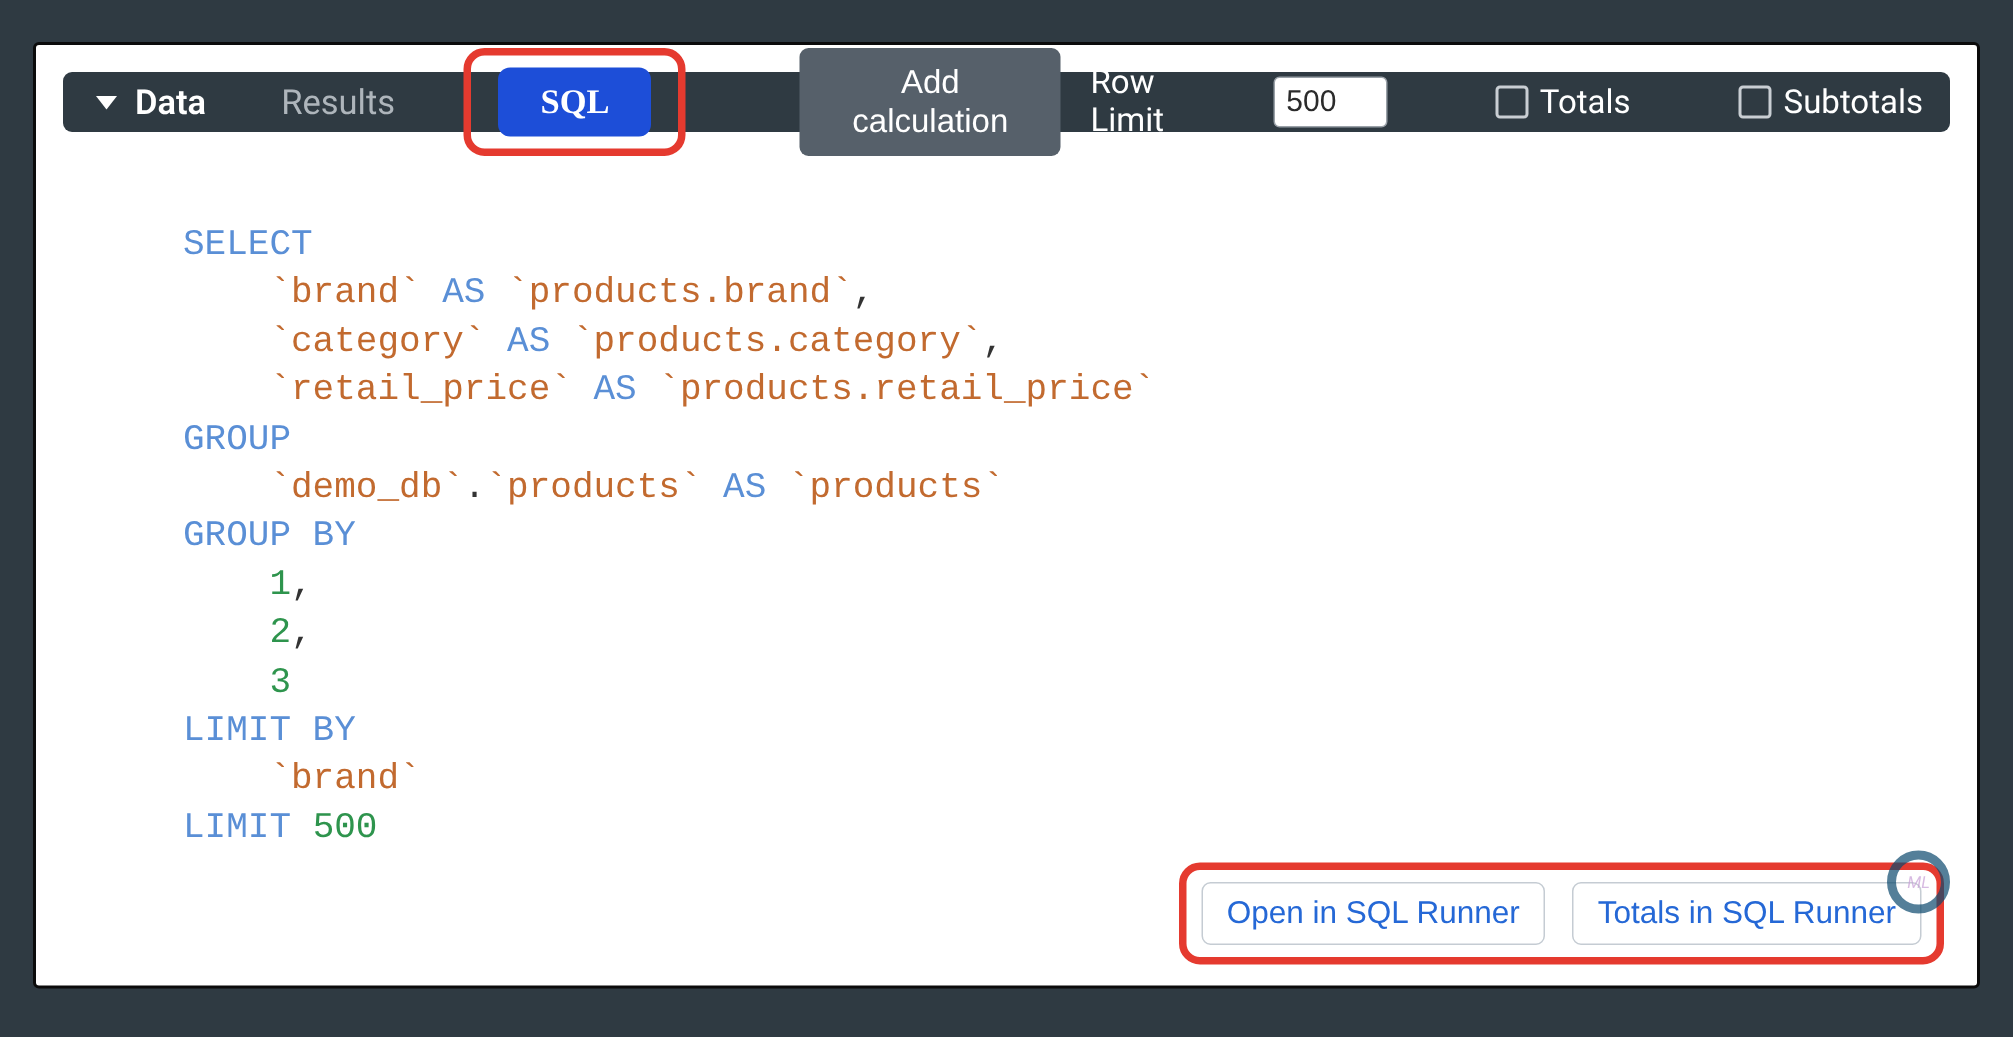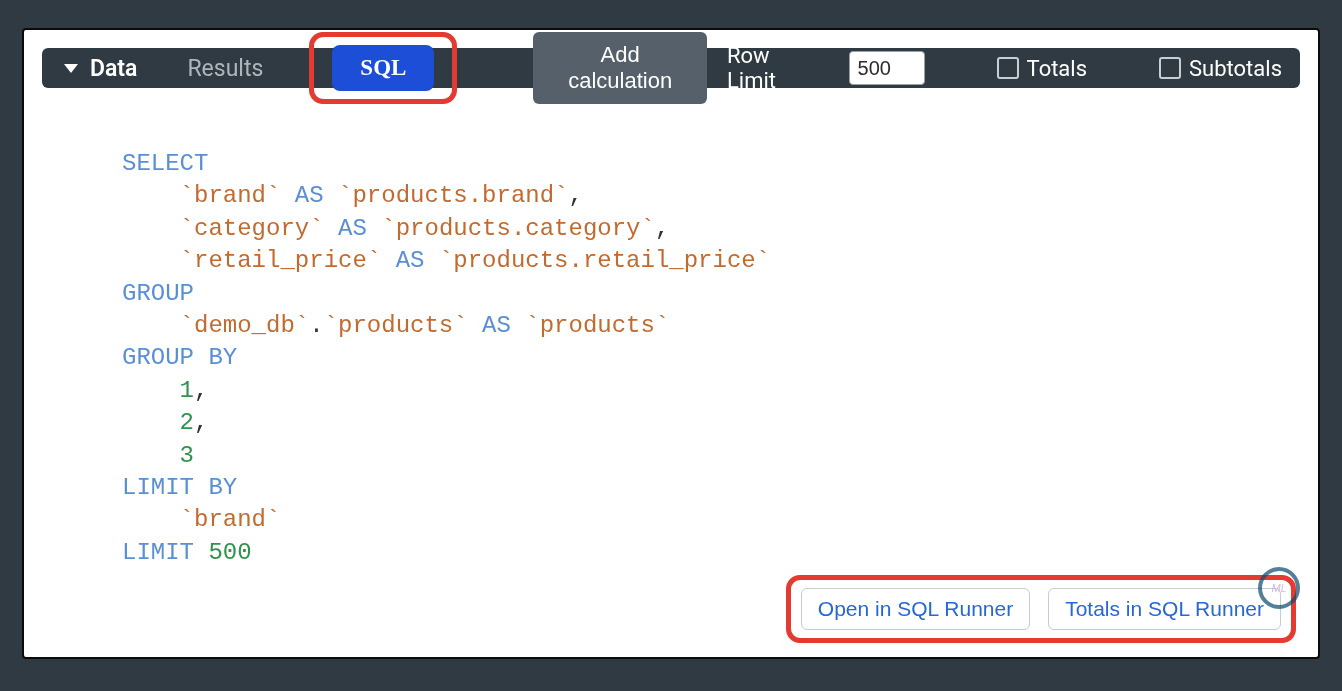--- a/index.html
+++ b/index.html
@@ -160,21 +160,21 @@
     color: #2568d6;
     font-size: 21px;
     padding: 8px 16px;
     cursor: pointer;
   }
   .watermark {
     position: absolute;
     right: 18px;
     bottom: 48px;
     width: 42px; height: 42px;
-    border: 4px solid #0c4a6e;
+    border: 6px solid #0c4a6e;
     border-radius: 50%;
     color: #c79fd6;
     font-size: 11px;
     display: flex;
     align-items: center;
     justify-content: center;
     font-style: italic;
     opacity: 0.7;
     pointer-events: none;
   }

